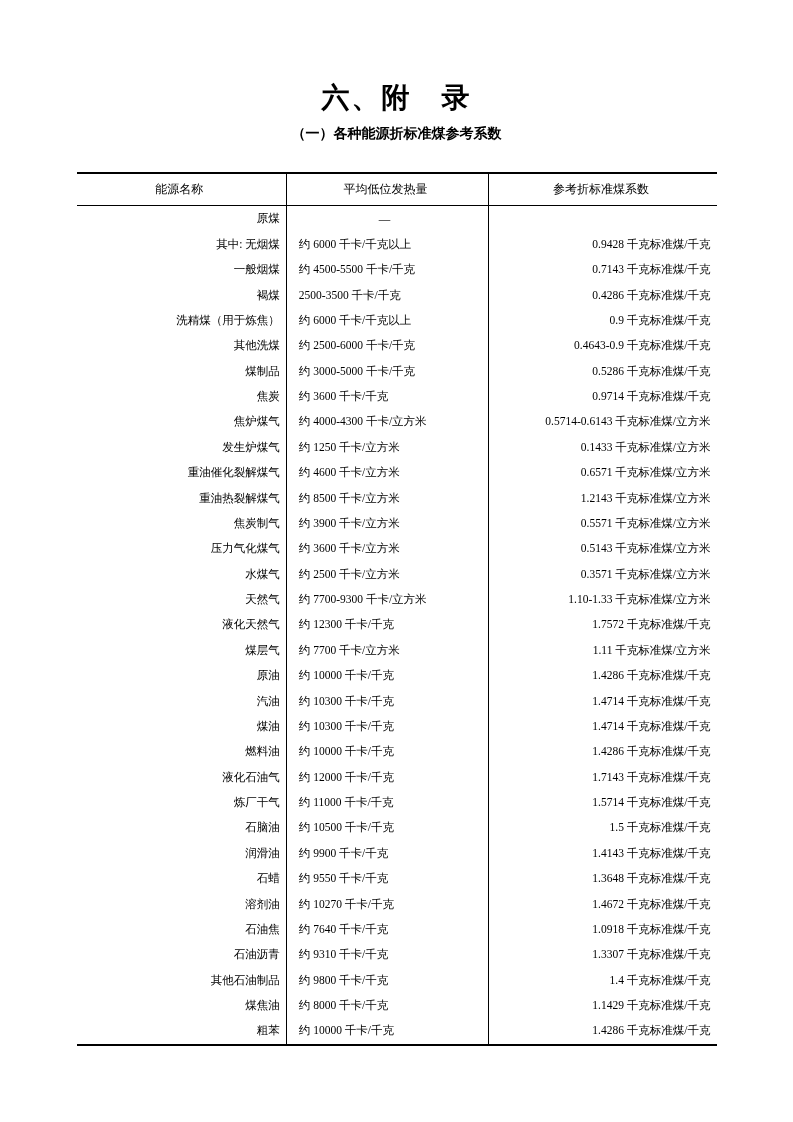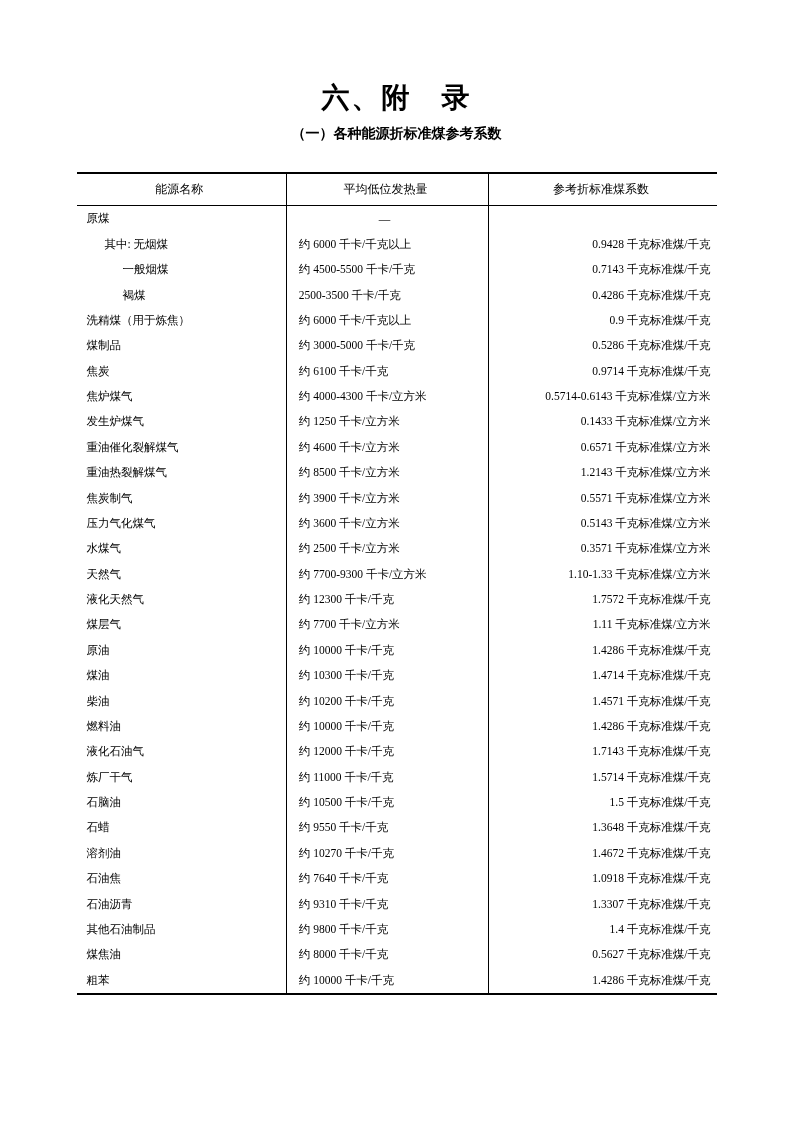--- a/index.html
+++ b/index.html
@@ -65,21 +65,21 @@
     padding: 5.2px 6px;
     vertical-align: middle;
     white-space: nowrap;
   }
   table.energy tbody tr:last-child td {
     border-bottom: 2.2px solid #000;
   }
   .col-name {
     width: 200px;
     border-right: 1px solid #000;
-    text-align: left;
+    text-align: right;
     padding-left: 10px !important;
   }
   .col-heat {
     width: 210px;
     border-right: 1px solid #000;
     text-align: left;
     padding-left: 12px !important;
   }
   .col-coef {
     width: 230px;
@@ -133,27 +133,32 @@
             <td class="col-name indent2">褐煤</td>
             <td class="col-heat">2500-3500 千卡/千克</td>
             <td class="col-coef">0.4286 千克标准煤/千克</td>
           </tr>
           <tr>
             <td class="col-name">洗精煤（用于炼焦）</td>
             <td class="col-heat">约 6000 千卡/千克以上</td>
             <td class="col-coef">0.9 千克标准煤/千克</td>
           </tr>
           <tr>
+            <td class="col-name">其他洗煤</td>
+            <td class="col-heat">约 2500-6000 千卡/千克</td>
+            <td class="col-coef">0.4643-0.9 千克标准煤/千克</td>
+          </tr>
+          <tr>
             <td class="col-name">煤制品</td>
             <td class="col-heat">约 3000-5000 千卡/千克</td>
             <td class="col-coef">0.5286 千克标准煤/千克</td>
           </tr>
           <tr>
             <td class="col-name">焦炭</td>
-            <td class="col-heat">约 6100 千卡/千克</td>
+            <td class="col-heat">约 3600 千卡/千克</td>
             <td class="col-coef">0.9714 千克标准煤/千克</td>
           </tr>
           <tr>
             <td class="col-name">焦炉煤气</td>
             <td class="col-heat">约 4000-4300 千卡/立方米</td>
             <td class="col-coef">0.5714-0.6143 千克标准煤/立方米</td>
           </tr>
           <tr>
             <td class="col-name">发生炉煤气</td>
             <td class="col-heat">约 1250 千卡/立方米</td>
@@ -198,50 +203,55 @@
             <td class="col-name">煤层气</td>
             <td class="col-heat">约 7700 千卡/立方米</td>
             <td class="col-coef">1.11 千克标准煤/立方米</td>
           </tr>
           <tr>
             <td class="col-name">原油</td>
             <td class="col-heat">约 10000 千卡/千克</td>
             <td class="col-coef">1.4286 千克标准煤/千克</td>
           </tr>
           <tr>
+            <td class="col-name">汽油</td>
+            <td class="col-heat">约 10300 千卡/千克</td>
+            <td class="col-coef">1.4714 千克标准煤/千克</td>
+          </tr>
+          <tr>
             <td class="col-name">煤油</td>
             <td class="col-heat">约 10300 千卡/千克</td>
             <td class="col-coef">1.4714 千克标准煤/千克</td>
           </tr>
           <tr>
-            <td class="col-name">柴油</td>
-            <td class="col-heat">约 10200 千卡/千克</td>
-            <td class="col-coef">1.4571 千克标准煤/千克</td>
-          </tr>
-          <tr>
             <td class="col-name">燃料油</td>
             <td class="col-heat">约 10000 千卡/千克</td>
             <td class="col-coef">1.4286 千克标准煤/千克</td>
           </tr>
           <tr>
             <td class="col-name">液化石油气</td>
             <td class="col-heat">约 12000 千卡/千克</td>
             <td class="col-coef">1.7143 千克标准煤/千克</td>
           </tr>
           <tr>
             <td class="col-name">炼厂干气</td>
             <td class="col-heat">约 11000 千卡/千克</td>
             <td class="col-coef">1.5714 千克标准煤/千克</td>
           </tr>
           <tr>
             <td class="col-name">石脑油</td>
             <td class="col-heat">约 10500 千卡/千克</td>
             <td class="col-coef">1.5 千克标准煤/千克</td>
           </tr>
           <tr>
+            <td class="col-name">润滑油</td>
+            <td class="col-heat">约 9900 千卡/千克</td>
+            <td class="col-coef">1.4143 千克标准煤/千克</td>
+          </tr>
+          <tr>
             <td class="col-name">石蜡</td>
             <td class="col-heat">约 9550 千卡/千克</td>
             <td class="col-coef">1.3648 千克标准煤/千克</td>
           </tr>
           <tr>
             <td class="col-name">溶剂油</td>
             <td class="col-heat">约 10270 千卡/千克</td>
             <td class="col-coef">1.4672 千克标准煤/千克</td>
           </tr>
           <tr>
@@ -255,21 +265,21 @@
             <td class="col-coef">1.3307 千克标准煤/千克</td>
           </tr>
           <tr>
             <td class="col-name">其他石油制品</td>
             <td class="col-heat">约 9800 千卡/千克</td>
             <td class="col-coef">1.4 千克标准煤/千克</td>
           </tr>
           <tr>
             <td class="col-name">煤焦油</td>
             <td class="col-heat">约 8000 千卡/千克</td>
-            <td class="col-coef">0.5627 千克标准煤/千克</td>
+            <td class="col-coef">1.1429 千克标准煤/千克</td>
           </tr>
           <tr>
             <td class="col-name">粗苯</td>
             <td class="col-heat">约 10000 千卡/千克</td>
             <td class="col-coef">1.4286 千克标准煤/千克</td>
           </tr>
         </tbody>
     </table>
   </div>
 

